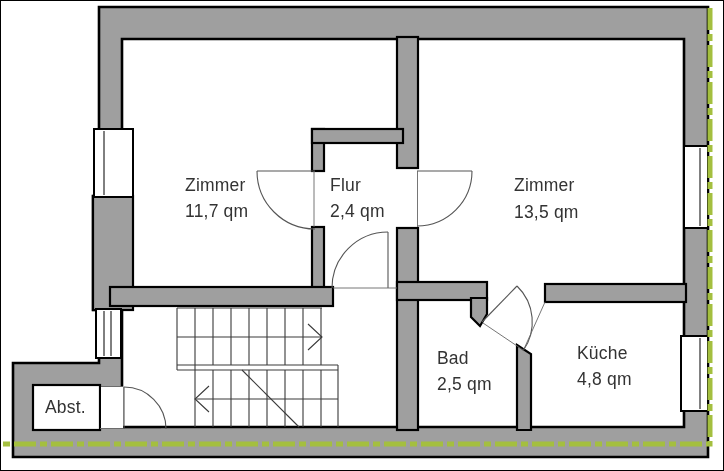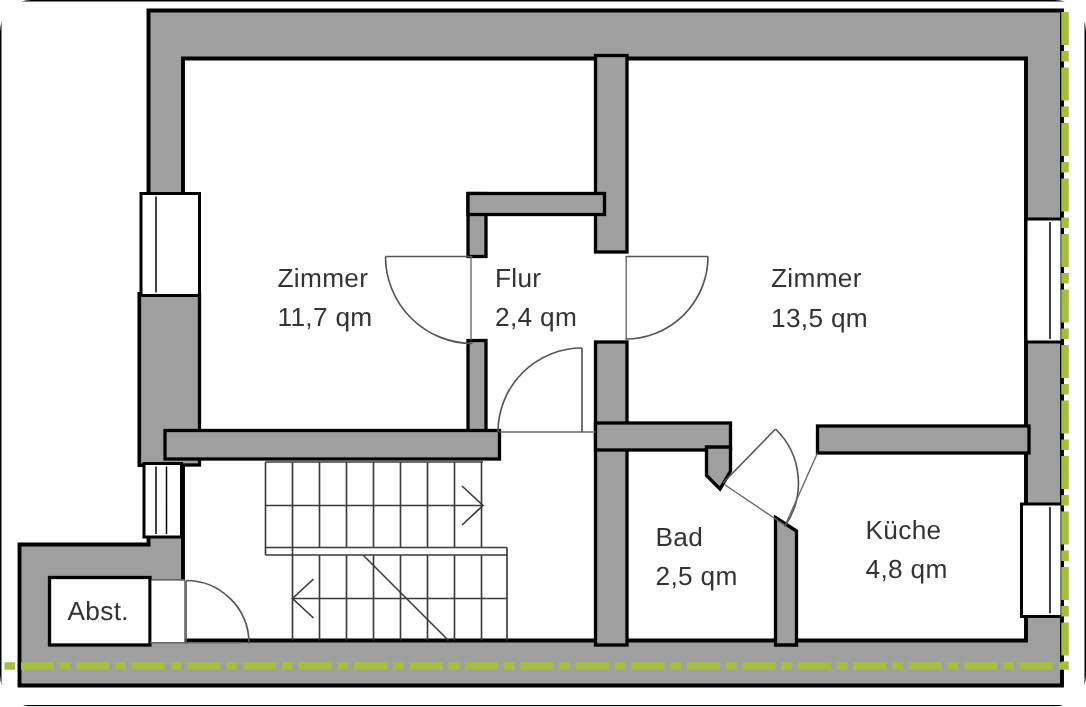--- a/index.html
+++ b/index.html
@@ -1,17 +1,17 @@
 <!DOCTYPE html>
 <html><head>
 <meta charset="utf-8">
 <style>
   html,body{margin:0;padding:0;background:#fff;}
   #canvas{position:relative;width:724px;height:471px;background:#ffffff;overflow:hidden;
-          font-family:"Liberation Sans", sans-serif;border-radius:21px;}
+          font-family:"Liberation Sans", sans-serif;}
   svg{position:absolute;left:0;top:0;}
   text{font-family:"Liberation Sans", sans-serif;font-size:17.5px;fill:#333;letter-spacing:.2px;}
   .wall{stroke:#000;stroke-width:2.2;}
   .ext{stroke:#000;stroke-width:2.6;}
   .win{fill:#ffffff;stroke:#000;stroke-width:2;}
   .winline{stroke:#000;stroke-width:1;fill:none;}
   .stair{stroke:#3a3a3a;stroke-width:1.1;fill:none;}
   .door{stroke:#555;stroke-width:1.1;fill:none;}
   .thin{stroke:#666;stroke-width:0.9;fill:none;}
   .section{fill:none;stroke-width:5;stroke-dasharray:22 4 7 4;}

